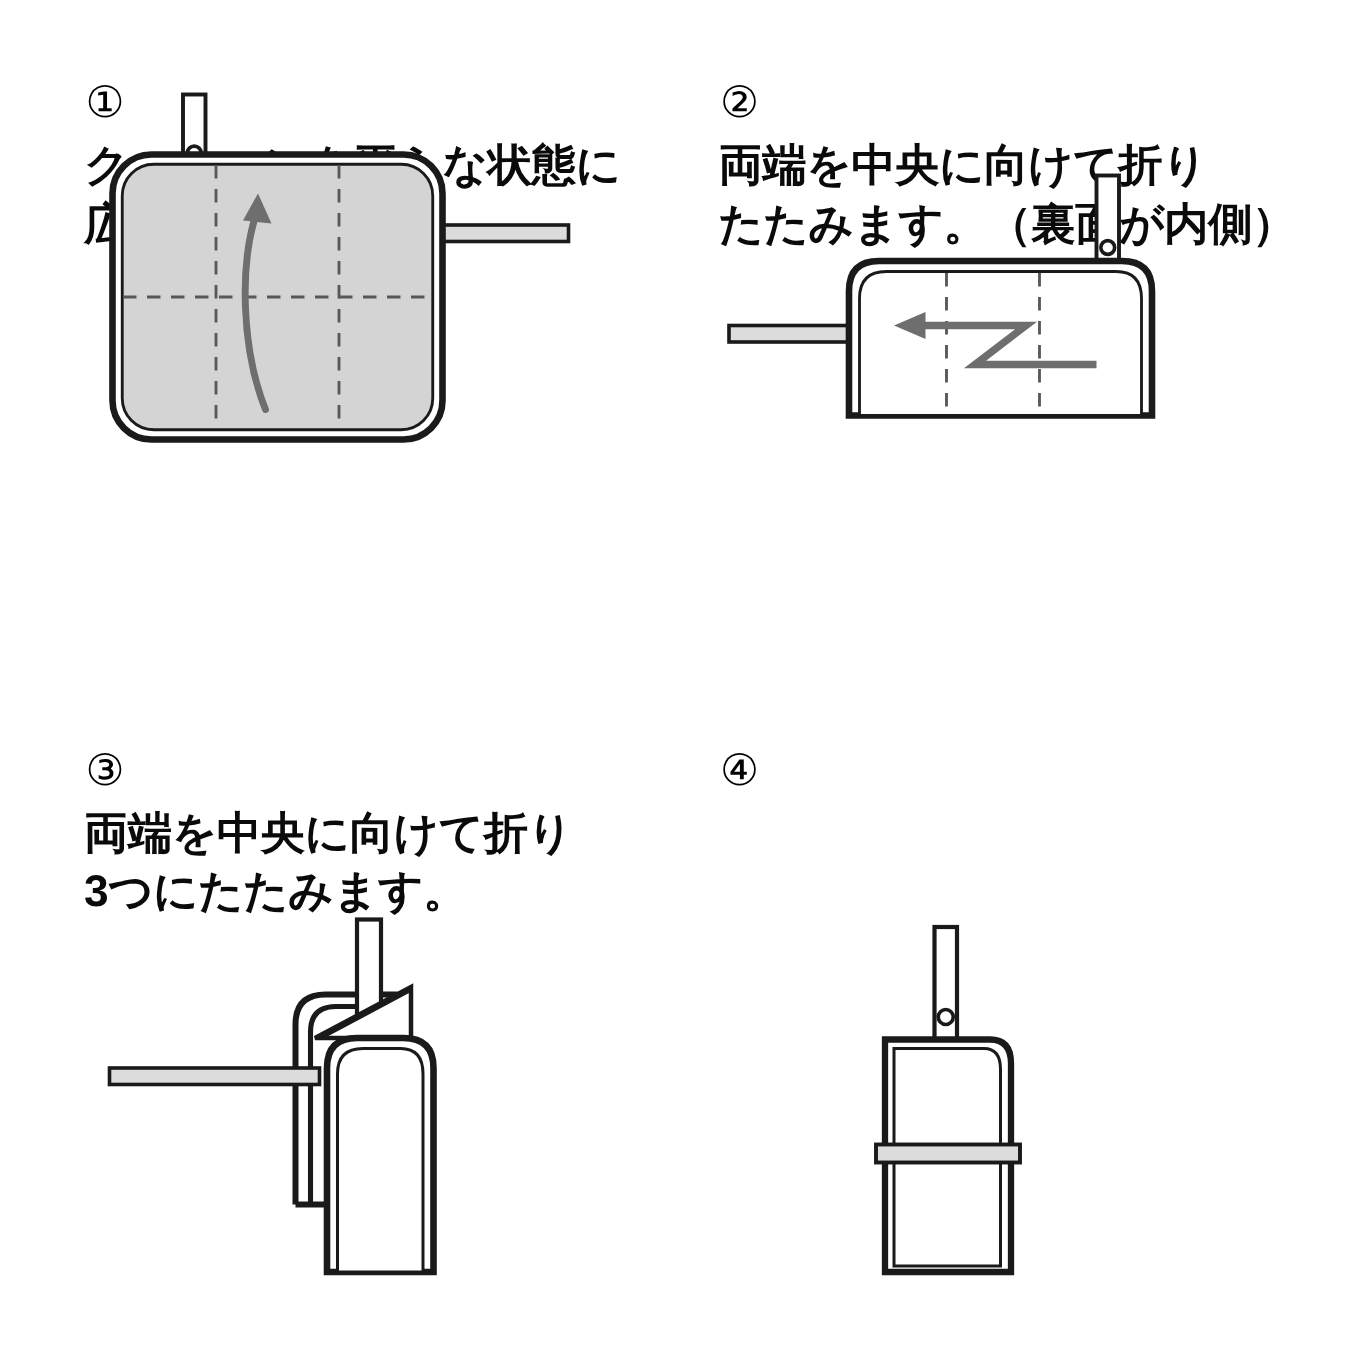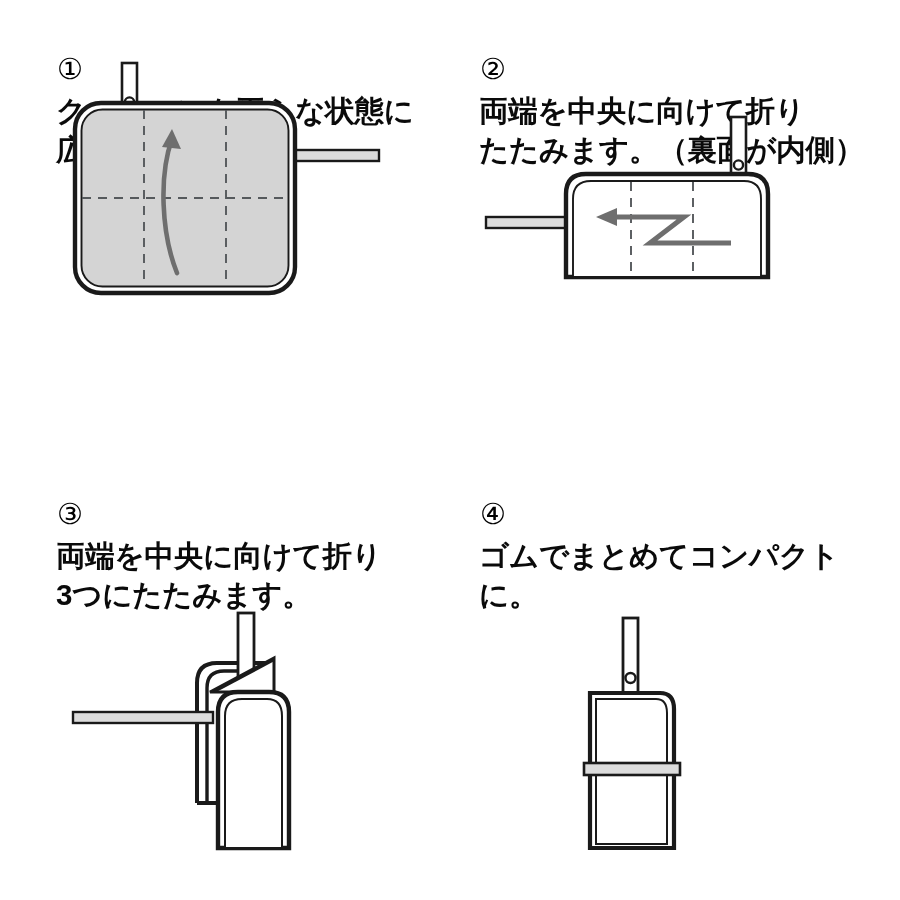--- a/index.html
+++ b/index.html
@@ -164,21 +164,20 @@
         <g>
           <path d="M 163 348 L 163 212 Q 163 192 183 192 L 214 192 Q 234 192 234 212 L 234 348 Z" fill="#ffffff" stroke="#1a1a1a" stroke-width="4.4"></path>
           <path d="M 170 348 L 170 216 Q 170 199 187 199 L 212 199 Q 227 199 227 216 L 227 348 Z" fill="#ffffff" stroke="#1a1a1a" stroke-width="2"></path>
         </g>
       </svg>
     </div>
   </div>
 
   <div class="step step-4">
     <div class="step-number">④</div>
-    <div class="step-caption">ゴムでまとめてコンパクトに。</div>
 
     <div class="figure">
       <svg width="420" height="440" viewBox="0 0 420 440" xmlns="http://www.w3.org/2000/svg">
 
         <g>
           <rect x="145" y="118" width="15" height="75" fill="#ffffff" stroke="#1a1a1a" stroke-width="2.8"></rect>
           <circle cx="152.5" cy="178" r="5" fill="#ffffff" stroke="#1a1a1a" stroke-width="2.4"></circle>
         </g>
 
         <g>

